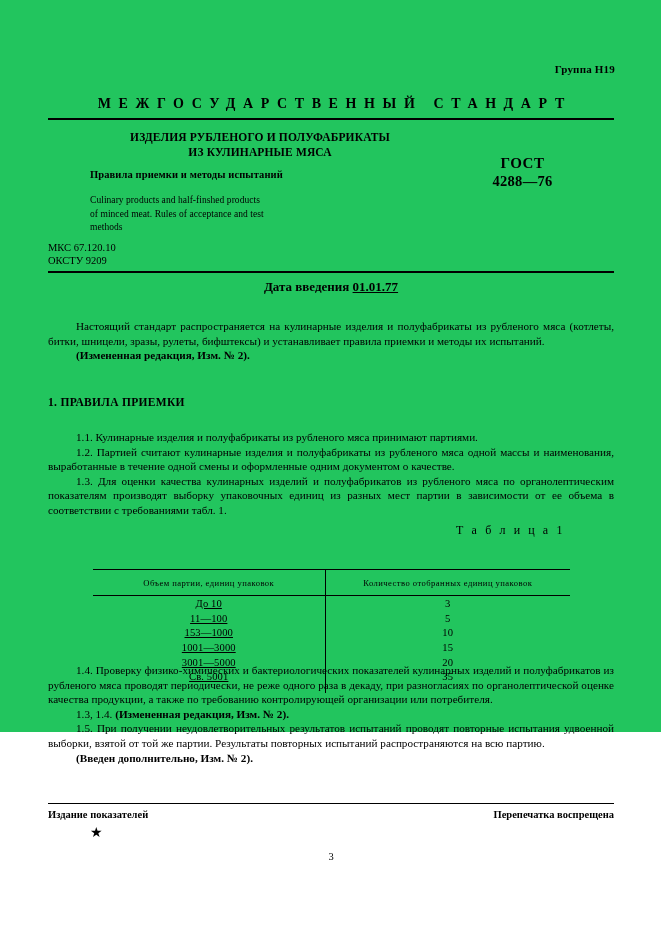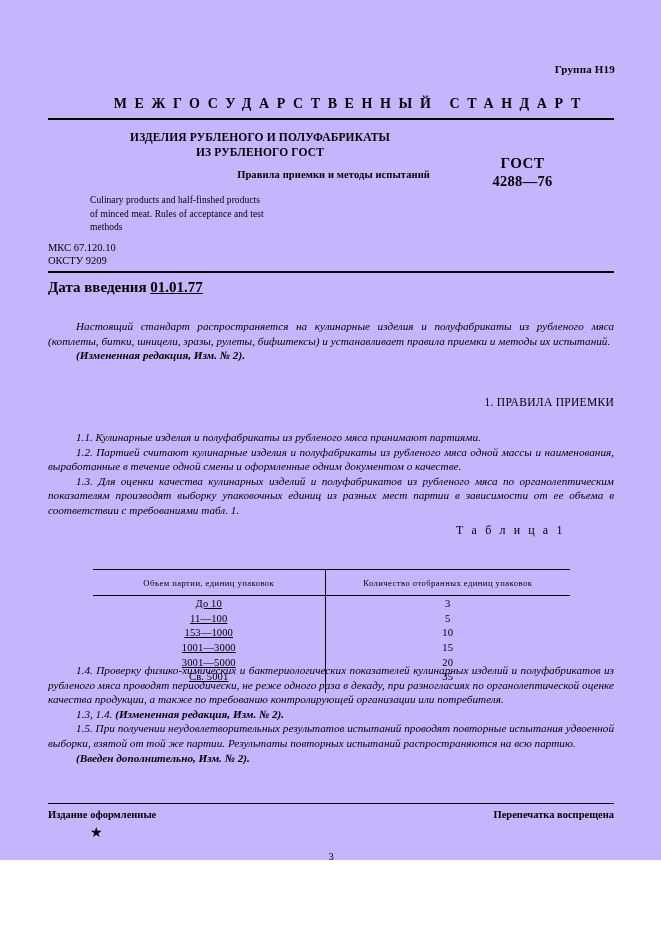--- a/index.html
+++ b/index.html
@@ -13,39 +13,39 @@
     position: relative;
     font-family: "Liberation Serif", "DejaVu Serif", serif;
     color: #000000;
     overflow: hidden;
   }
 
   .page {
     position: absolute;
     left: 0; top: 0;
     width: 661px;
-    height: 860px;
-    background: #c4b5fd;
+    height: 732px;
+    background: #22c55e;
   }
 
   
   .abs { position: absolute; }
   .bold { font-weight: bold; }
 
   
   .group-line {
     left: 0; top: 63px; width: 615px;
     text-align: right;
     font-size: 11px;
     font-weight: bold;
     letter-spacing: 0.2px;
   }
 
   .std-title {
-    left: 64px; top: 96px; width: 566px;
+    left: 48px; top: 96px; width: 566px;
     text-align: center;
     font-size: 14px;
     font-weight: bold;
     letter-spacing: 7.6px;
     text-indent: 7.6px;
   }
 
   .rule-thick {
     left: 48px; top: 118px; width: 566px;
     height: 0;
@@ -56,21 +56,21 @@
     left: 90px; top: 130px; width: 340px;
     text-align: center;
     font-size: 11.5px;
     font-weight: bold;
     line-height: 15px;
     letter-spacing: 0.15px;
   }
 
   .sub-title {
     left: 90px; top: 169px; width: 340px;
-    text-align: right;
+    text-align: left;
     font-size: 10.5px;
     font-weight: bold;
     letter-spacing: 0.1px;
     font-family: Liberation Serif, serif;
   }
 
   .en-title {
     left: 90px; top: 194px; width: 340px;
     text-align: left;
     font-size: 9.5px;
@@ -100,48 +100,48 @@
   }
 
   .rule-thick2 {
     left: 48px; top: 271px; width: 566px;
     height: 0;
     border-top: 2.2px solid #000;
   }
 
   .date-line {
     left: 48px; top: 279px; width: 566px;
-    text-align: left;
-    font-size: 15px;
+    text-align: center;
+    font-size: 13px;
     font-weight: bold;
   }
   .date-line .date-val {
     text-decoration: underline;
   }
 
   
   .body-block {
     position: absolute;
     left: 48px;
     width: 566px;
     font-size: 11.2px;
     line-height: 14.6px;
     text-align: justify;
     text-justify: inter-word;
   }
   .body-block p {
     margin: 0;
   }
-  .ind { text-indent: 28px; font-style: italic; }
+  .ind { text-indent: 28px; }
 
   .sect-head {
     left: 48px; width: 566px;
-    text-align: right;
+    text-align: left;
     font-size: 11.5px;
-    font-weight: normal;
+    font-weight: bold;
     letter-spacing: 0.3px;
   }
 
   
   .tbl-caption {
     left: 48px; top: 523px; width: 517px;
     text-align: right;
     font-size: 12px;
     letter-spacing: 2.6px;
   }
@@ -211,21 +211,21 @@
 
 <div class="page">
 
   <div class="abs group-line">Группа Н19</div>
 
   <div class="abs std-title">МЕЖГОСУДАРСТВЕННЫЙ СТАНДАРТ</div>
   <div class="abs rule-thick"></div>
 
   <div class="abs main-title">
     <div>ИЗДЕЛИЯ РУБЛЕНОГО И ПОЛУФАБРИКАТЫ</div>
-    <div>ИЗ РУБЛЕНОГО ГОСТ</div>
+    <div>ИЗ КУЛИНАРНЫЕ МЯСА</div>
   </div>
 
   <div class="abs sub-title">Правила приемки и методы испытаний</div>
 
   <div class="abs en-title">
     <div>Culinary products and half-finshed products</div>
     <div>of minced meat. Rules of acceptance and test</div>
     <div>methods</div>
   </div>
 
@@ -305,18 +305,18 @@
   </div>
 
   <div class="body-block" style="top:663px;">
     <p class="ind">1.4.  Проверку физико-химических и бактериологических показателей кулинарных изделий и полуфабрикатов из рубленого мяса проводят периодически, не реже одного раза в декаду, при разногласиях по органолептической оценке качества продукции, а также по требованию контролирующей организации или потребителя.</p>
     <p class="ind"><span>1.3, 1.4. </span><span class="bold">(Измененная редакция, Изм. № 2).</span></p>
     <p class="ind">1.5.  При получении неудовлетворительных результатов испытаний проводят повторные испытания удвоенной выборки, взятой от той же партии. Результаты повторных испытаний распространяются на всю партию.</p>
     <p class="ind bold">(Введен дополнительно, Изм. № 2).</p>
   </div>
 
   <div class="abs rule-foot"></div>
-  <div class="abs foot-left">Издание оформленные</div>
+  <div class="abs foot-left">Издание показателей</div>
   <div class="abs foot-right">Перепечатка воспрещена</div>
   <div class="abs star">★</div>
   <div class="abs pageno">3</div>
 
 </div>
 
 </body></html>

